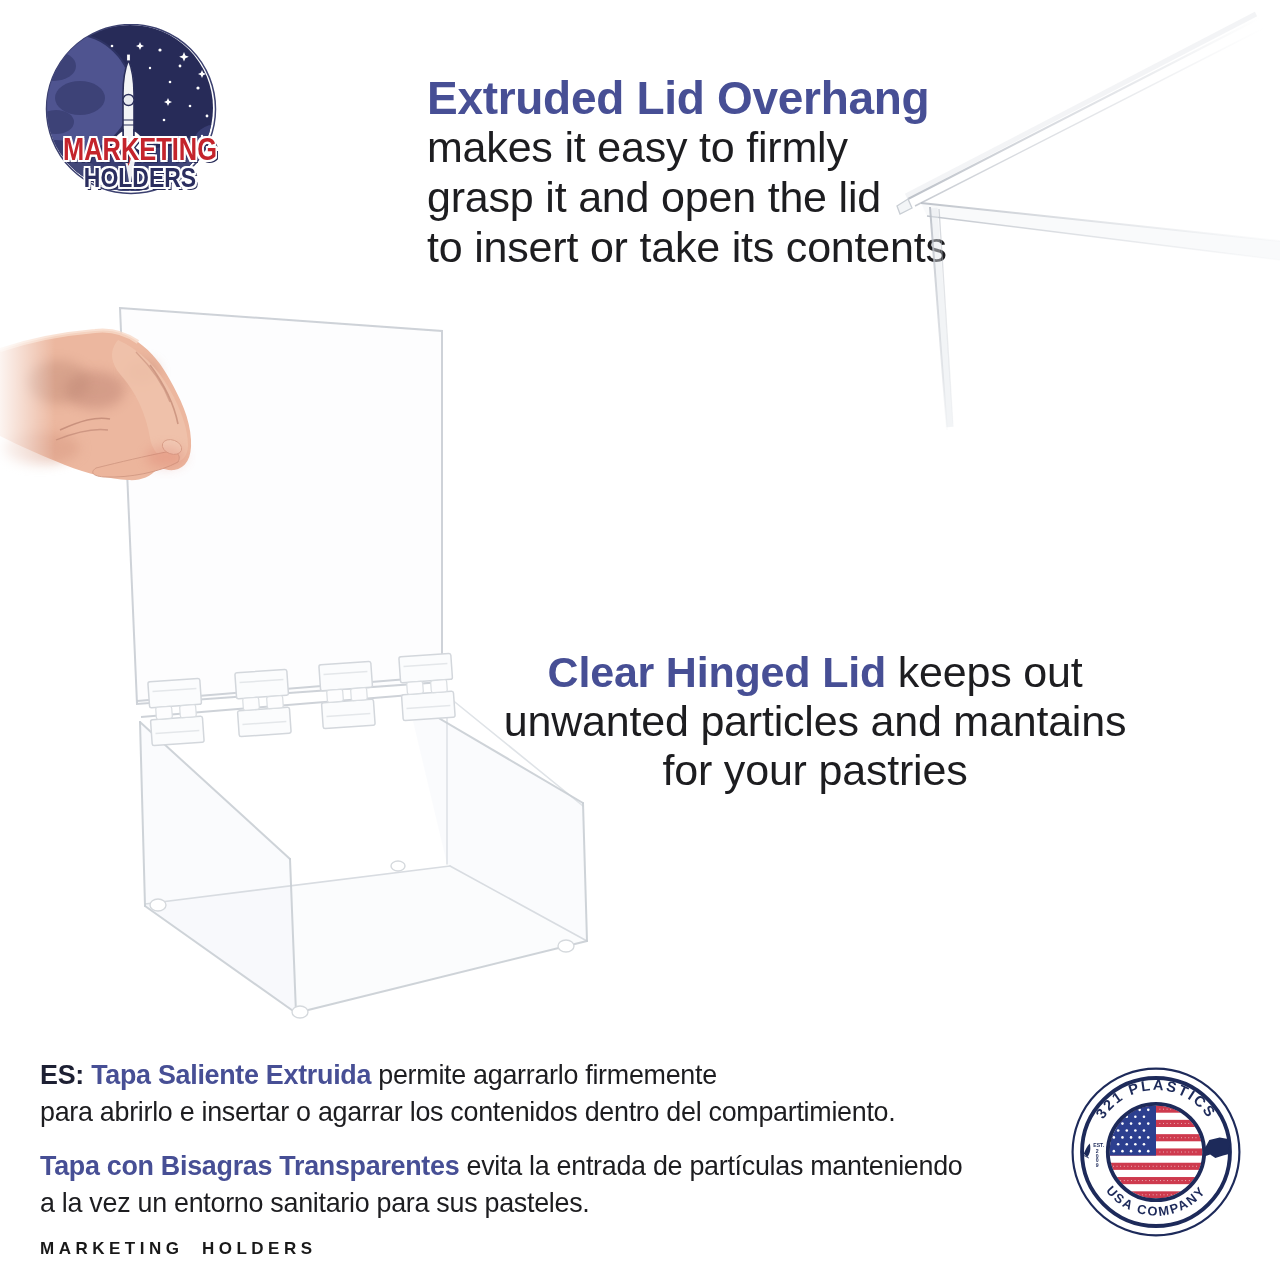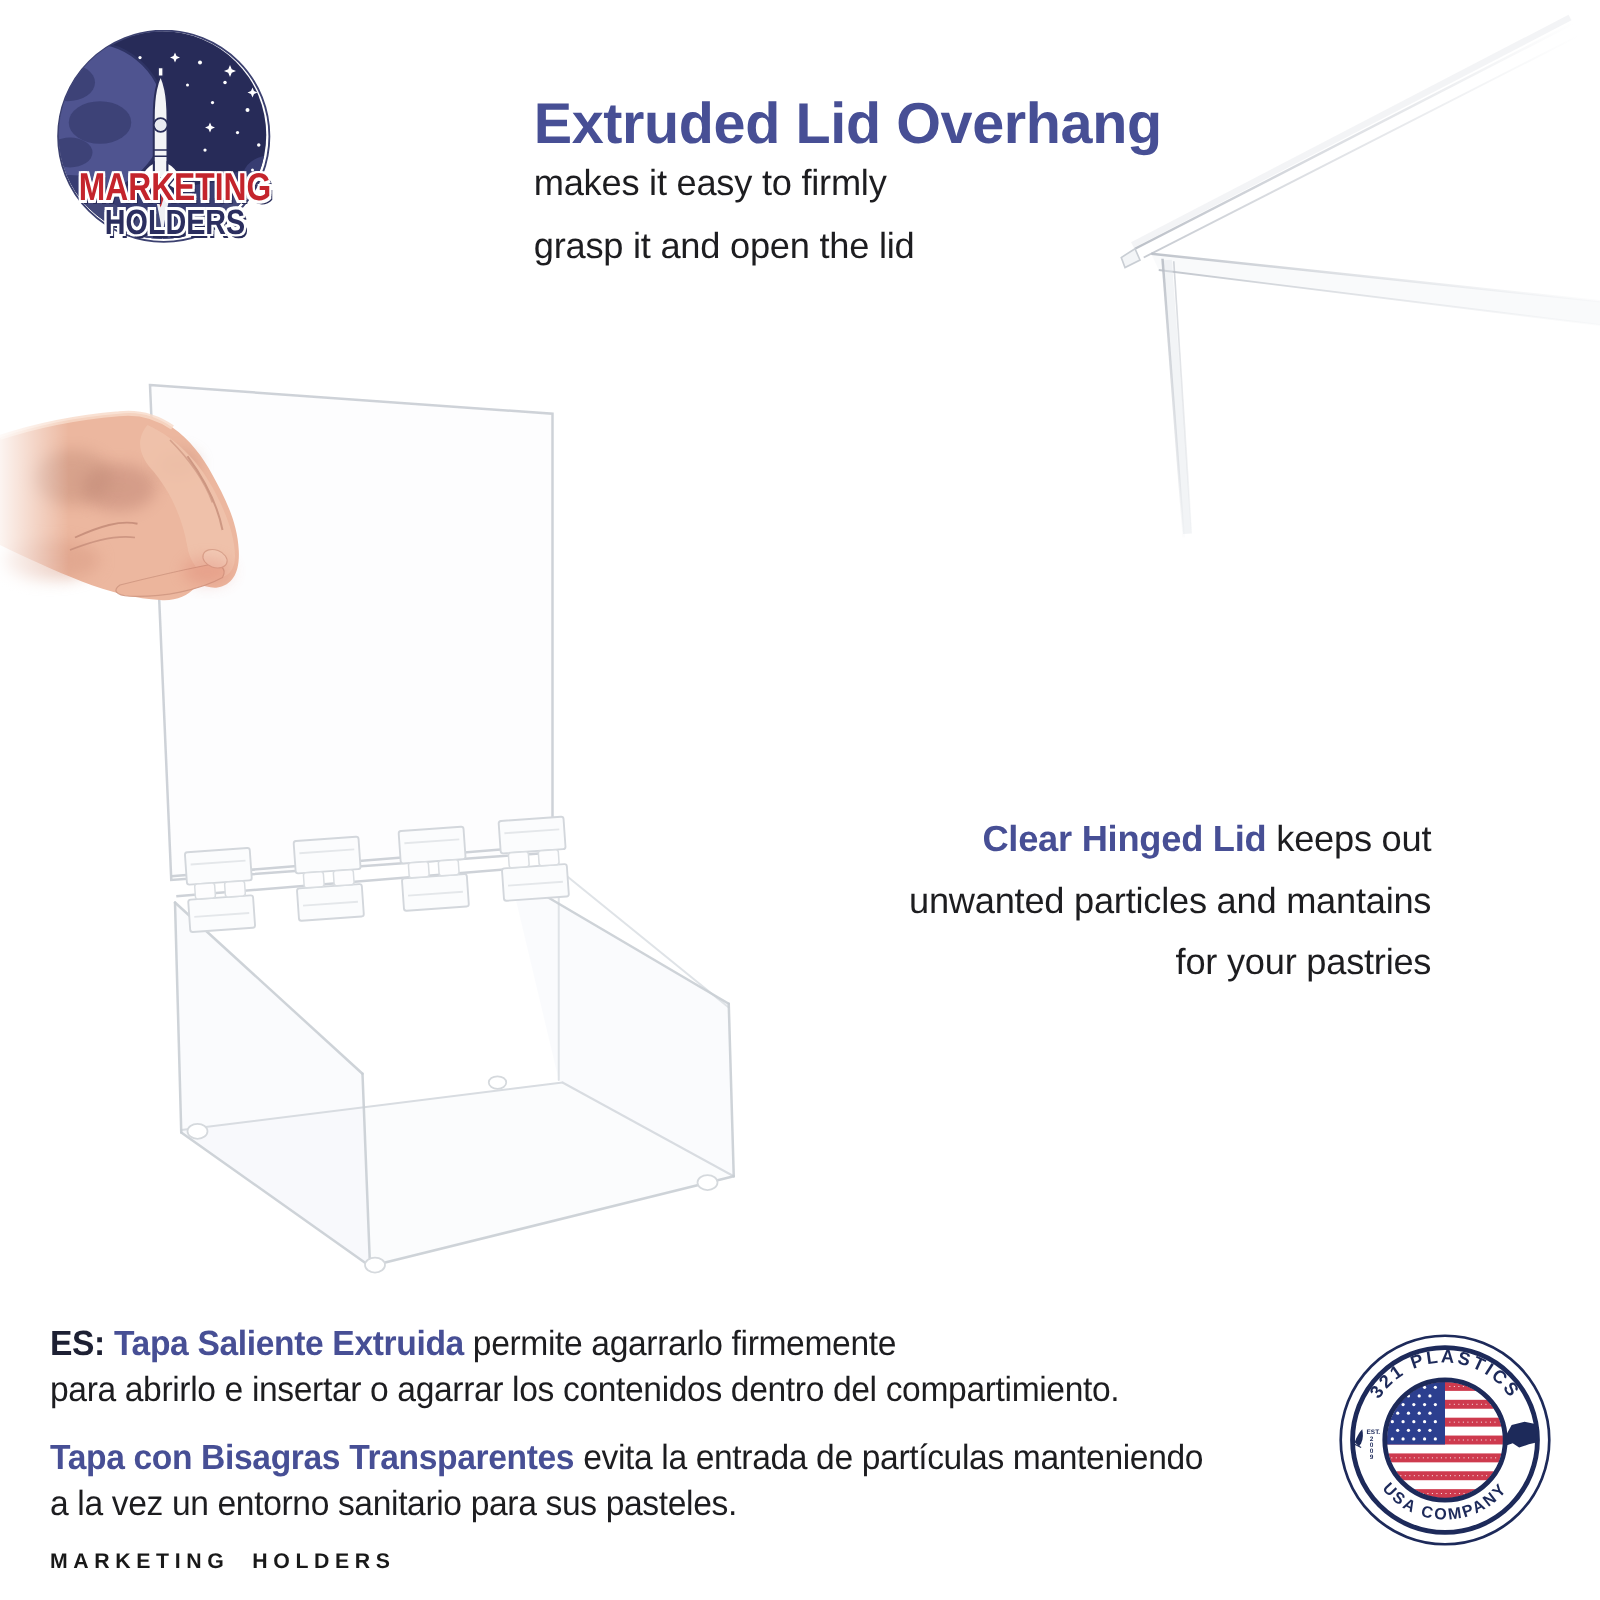--- a/index.html
+++ b/index.html
@@ -22,22 +22,22 @@
   .logo svg{position:absolute;left:0;top:0;}
   .logo-word{position:absolute;left:0;width:100%;text-align:center;font-weight:800;
     transform:scaleX(.82);letter-spacing:0;
     text-shadow:-2px -2px 0 #fff,2px -2px 0 #fff,-2px 2px 0 #fff,2px 2px 0 #fff,
        0 -2px 0 #fff,0 2px 0 #fff,-2px 0 0 #fff,2px 0 0 #fff,3px 3px 0 #272b58;}
   .logo-word1{top:108px;font-size:31px;color:var(--logo-red);}
   .logo-word2{top:138px;font-size:28px;color:var(--logo-navy);}
   
   .feature1{position:absolute;left:427px;top:74px;width:560px;}
   .feature-title{font-size:46px;font-weight:700;color:var(--accent-blue);line-height:48px;letter-spacing:-.3px;}
-  .feature-body{font-size:29px;line-height:50px;color:var(--text-black);letter-spacing:-.2px;}
-  .feature2{position:absolute;right:135px;top:648px;width:660px;text-align:right;}
+  .feature-body{font-size:43px;line-height:50px;color:var(--text-black);letter-spacing:-.2px;}
+  .feature2{position:absolute;right:135px;top:648px;width:660px;text-align:center;}
   .feature2 .feature-body{line-height:49px;}
   .inline-title{font-weight:700;color:var(--accent-blue);}
   
   .spanish{position:absolute;left:40px;top:1056px;width:1030px;transform:scaleX(.96);transform-origin:left top;}
   .spanish p{font-size:28px;line-height:37px;color:var(--text-black);letter-spacing:-.3px;}
   .spanish .p2{margin-top:17px;}
   .es-bold{font-weight:700;color:#1d2033;}
   .es-blue{font-weight:700;color:var(--accent-blue);}
   
   .footer-brand{position:absolute;left:40px;top:1239px;font-size:17px;font-weight:800;
@@ -117,20 +117,21 @@
       </g>
     </svg>
     <div class="logo-word logo-word1">MARKETING</div>
     <div class="logo-word logo-word2">HOLDERS</div>
   </div>
 
   <div class="feature1">
     <div class="feature-title">Extruded Lid Overhang</div>
     <div class="feature-body">makes it easy to firmly</div>
     <div class="feature-body">grasp it and open the lid</div>
+    <div class="feature-body">to insert or take its contents</div>
   </div>
 
   <svg class="closeup" width="400" height="460" viewBox="880 0 400 460">
     <defs>
       <linearGradient id="gA" gradientUnits="userSpaceOnUse" x1="908" y1="199" x2="1260" y2="18">
         <stop offset="0" stop-color="#b9bec6" stop-opacity=".95"></stop>
         <stop offset=".6" stop-color="#c9cdd4" stop-opacity=".5"></stop>
         <stop offset="1" stop-color="#d7dbe0" stop-opacity="0"></stop>
       </linearGradient>
       <linearGradient id="gB" gradientUnits="userSpaceOnUse" x1="935" y1="210" x2="950" y2="432">

